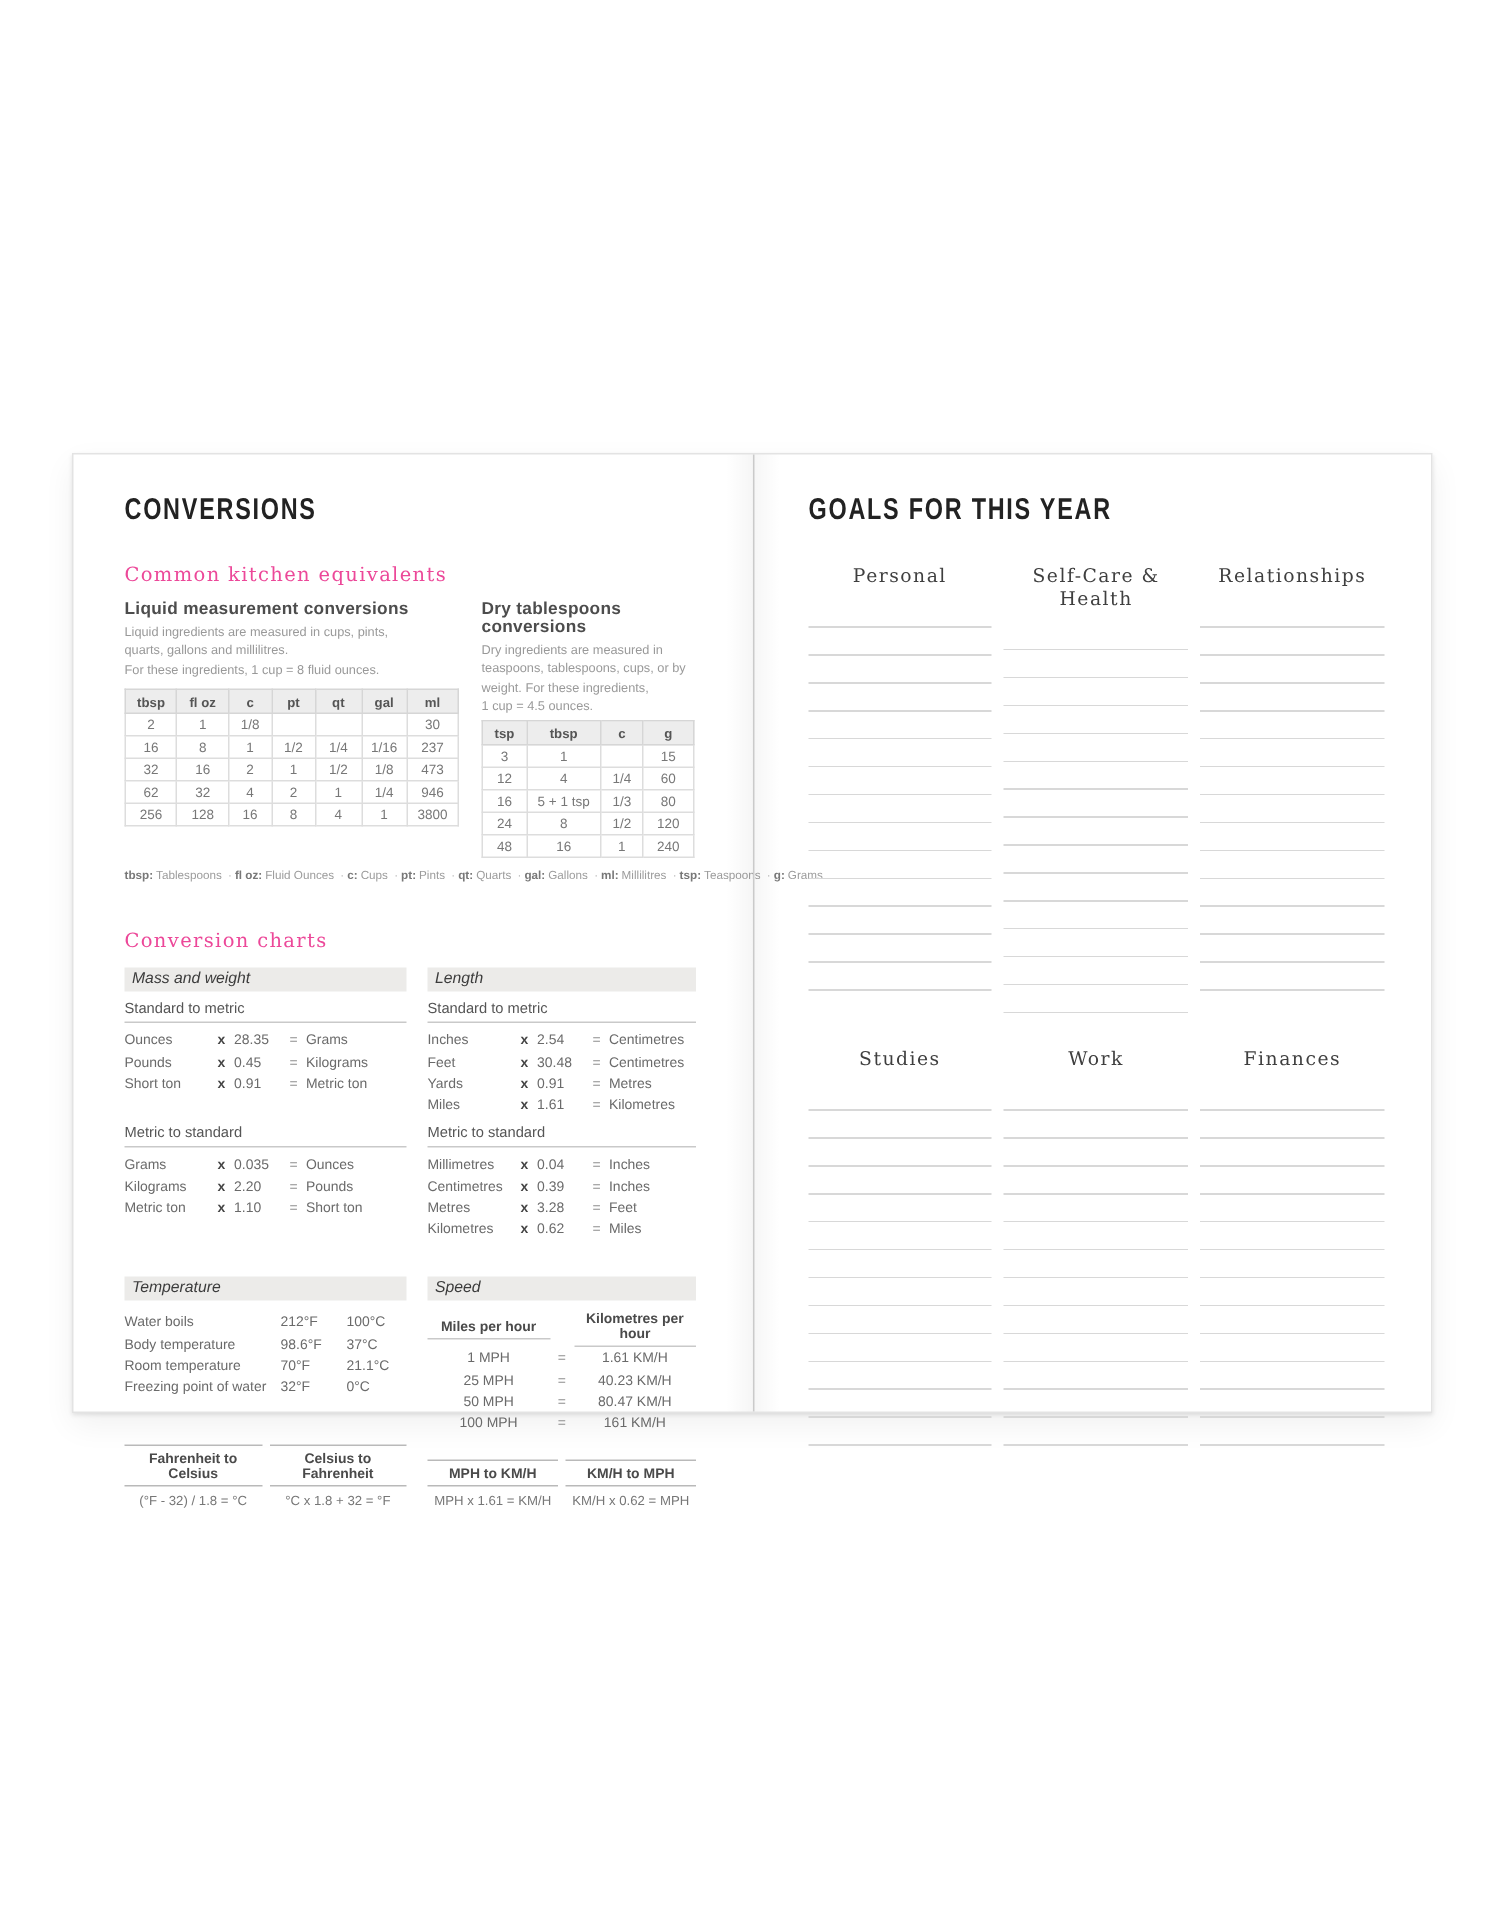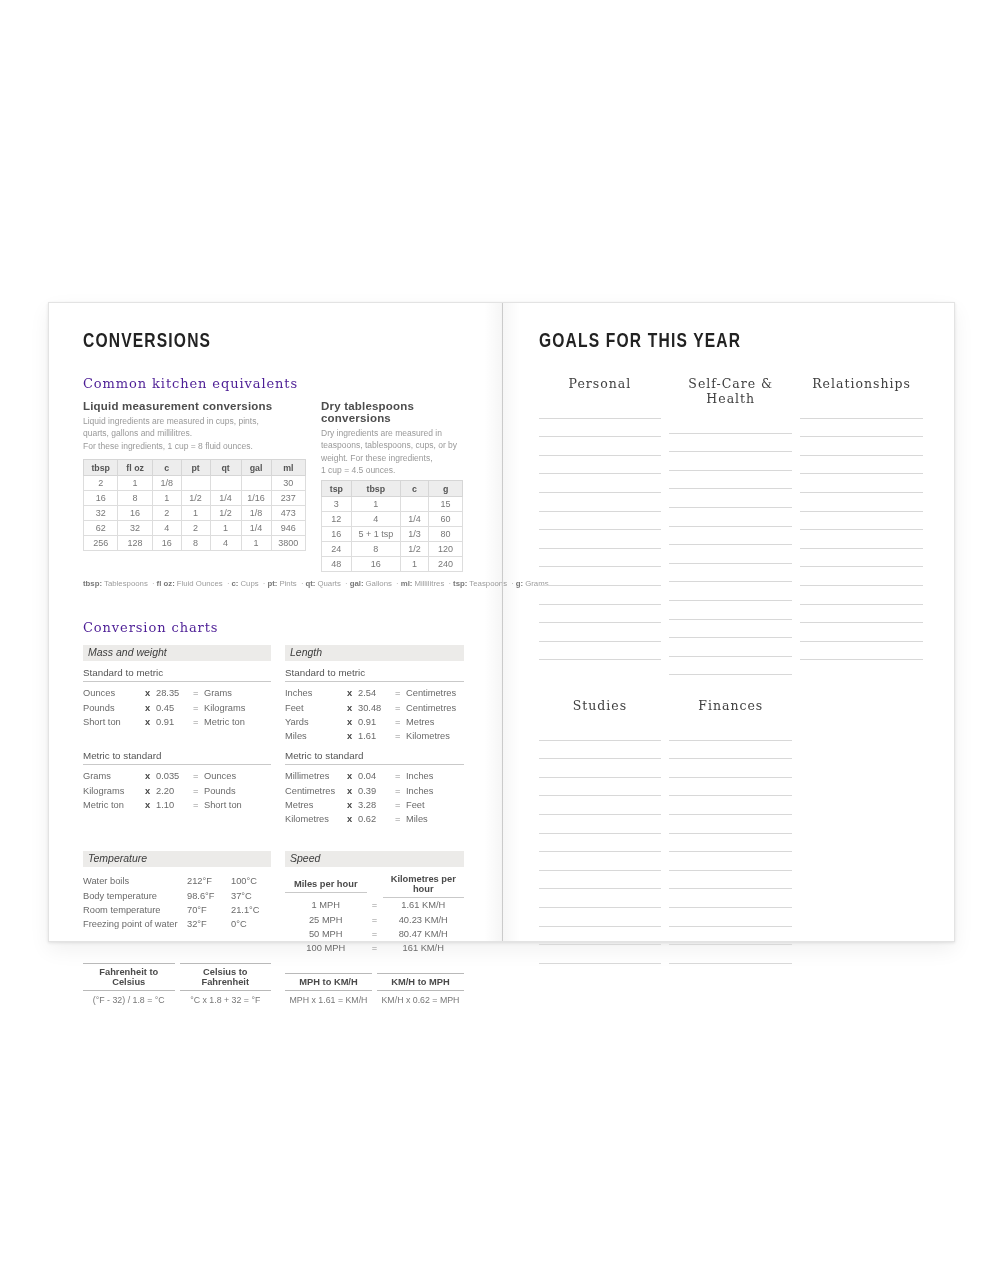--- a/index.html
+++ b/index.html
@@ -9,21 +9,21 @@
           display:flex; }
   .page { width:50%; height:100%; position:relative; }
   .page-left { padding:26px 39px 0 34px; }
   .page-right { border-left:1px solid #d4d4d4; padding:26px 31px 0 36px; }
   .seam { position:absolute; left:50%; top:0; bottom:0; width:36px; transform:translateX(-50%);
           background:linear-gradient(to right, rgba(0,0,0,0) 0%, rgba(0,0,0,.035) 48%, rgba(0,0,0,.06) 50%, rgba(0,0,0,.035) 52%, rgba(0,0,0,0) 100%);
           pointer-events:none; }
   .page-title { font-size:20px; font-weight:700; letter-spacing:1.5px; color:#222;
                 transform:scaleX(.78); transform-origin:0 50%; white-space:nowrap; }
   
-  .serif-head { font-family:"DejaVu Serif", serif; font-size:13px; letter-spacing:.9px; color:#4c1d95; }
+  .serif-head { font-family:"DejaVu Serif", serif; font-size:13px; letter-spacing:.9px; color:#ec4899; }
   .kitchen-head { margin-top:24px; }
   .kitchen-grid { display:grid; grid-template-columns:223px 142px; column-gap:15px; margin-top:9px; }
   .meas-head { font-size:11.5px; font-weight:700; color:#4d4d4d; letter-spacing:.2px; }
   .desc { font-size:8.5px; color:#999; line-height:1.45; margin-top:3px; white-space:pre-line; min-height:40px; }
   table.kt { border-collapse:collapse; width:100%; table-layout:fixed; margin-top:4px; }
   table.kt th { background:#ededed; border:1px solid #d6d6d6; font-size:8.8px; font-weight:700; color:#555; padding:2.5px 0; text-align:center; }
   table.kt td { border:1px solid #ddd; font-size:9px; color:#777; padding:2px 0; text-align:center; height:13px; }
   .footnote { margin-top:7px; font-size:7.8px; color:#9c9c9c; white-space:nowrap; }
   .fn b { color:#787878; font-weight:700; margin-right:2px; }
   .fn:not(:last-child)::after { content:" \00b7 "; margin:0 2px; color:#b5b5b5; }
@@ -418,20 +418,24 @@
         <div class="goal-lines lines-14"></div>
       </div>
     </div>
 
     <div class="goals-grid goals-sec2">
       <div class="goal-col">
         <div class="goal-col-head">Studies</div>
         <div class="goal-lines lines-13"></div>
       </div>
       <div class="goal-col">
+        <div class="goal-col-head">Work</div>
+        <div class="goal-lines lines-13"></div>
+      </div>
+      <div class="goal-col">
         <div class="goal-col-head">Finances</div>
         <div class="goal-lines lines-13"></div>
       </div>
     </div>
   </div>
 
   <div class="seam"></div>
 </div>
 
 </body></html>

